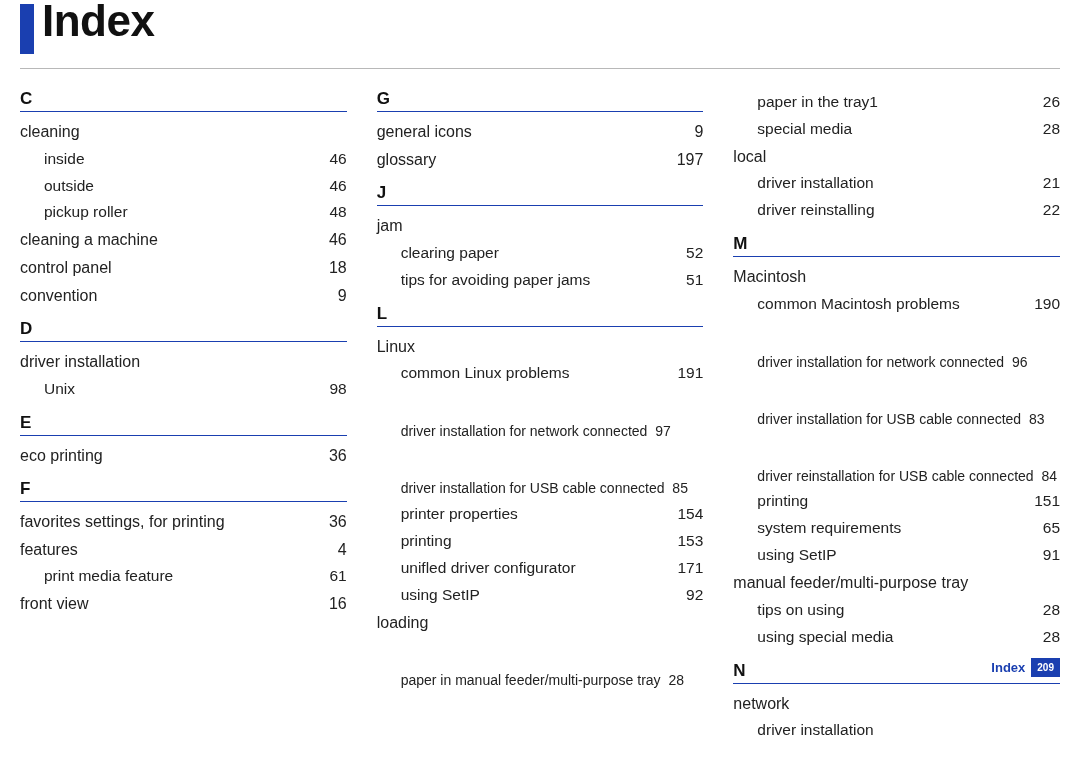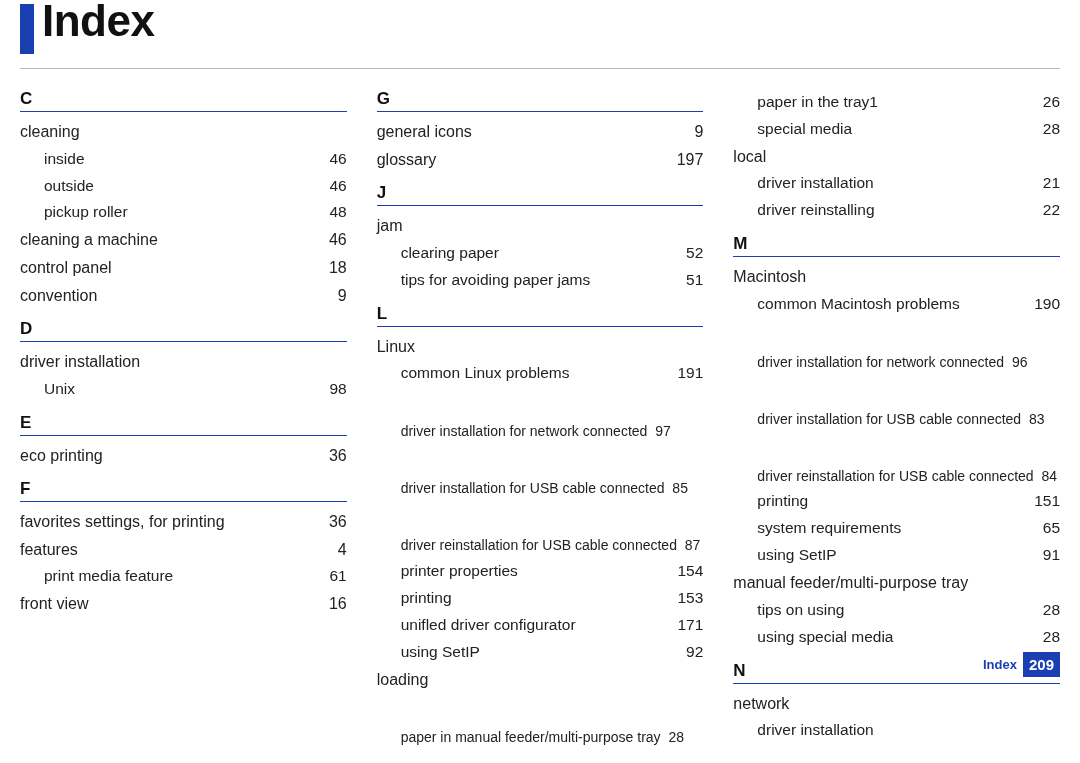--- a/index.html
+++ b/index.html
@@ -100,21 +100,21 @@
   }
   .footer .label {
     color: #1a3fb0;
     font-weight: 700;
   }
   .footer .num {
     background: #1a3fb0;
     color: #fff;
     font-weight: 700;
     padding: 4px 6px;
-    font-size: 15px;
+    font-size: 10px;
   }
 </style>
 </head>
 <body>
 
 <div class="page">
 
   <div class="header">
     <div class="bluebar"></div>
     <h1>Index</h1>
@@ -210,21 +210,20 @@
         <div class="row">
           <span class="lbl">Linux</span>
           <span class="pg"></span>
         </div>
         <div class="row sub">
           <span class="lbl">common Linux problems</span>
           <span class="pg">191</span>
         </div>
         <div class="wrapline"><span>driver installation for network connected</span><span class="inline-pg"> 97</span></div>
         <div class="wrapline"><span>driver installation for USB cable connected</span><span class="inline-pg"> 85</span></div>
-        <div class="wrapline"><span>driver reinstallation for USB cable connected</span><span class="inline-pg"> 87</span></div>
         <div class="row sub">
           <span class="lbl">printer properties</span>
           <span class="pg">154</span>
         </div>
         <div class="row sub">
           <span class="lbl">printing</span>
           <span class="pg">153</span>
         </div>
         <div class="row sub">
           <span class="lbl">unifled driver configurator</span>

